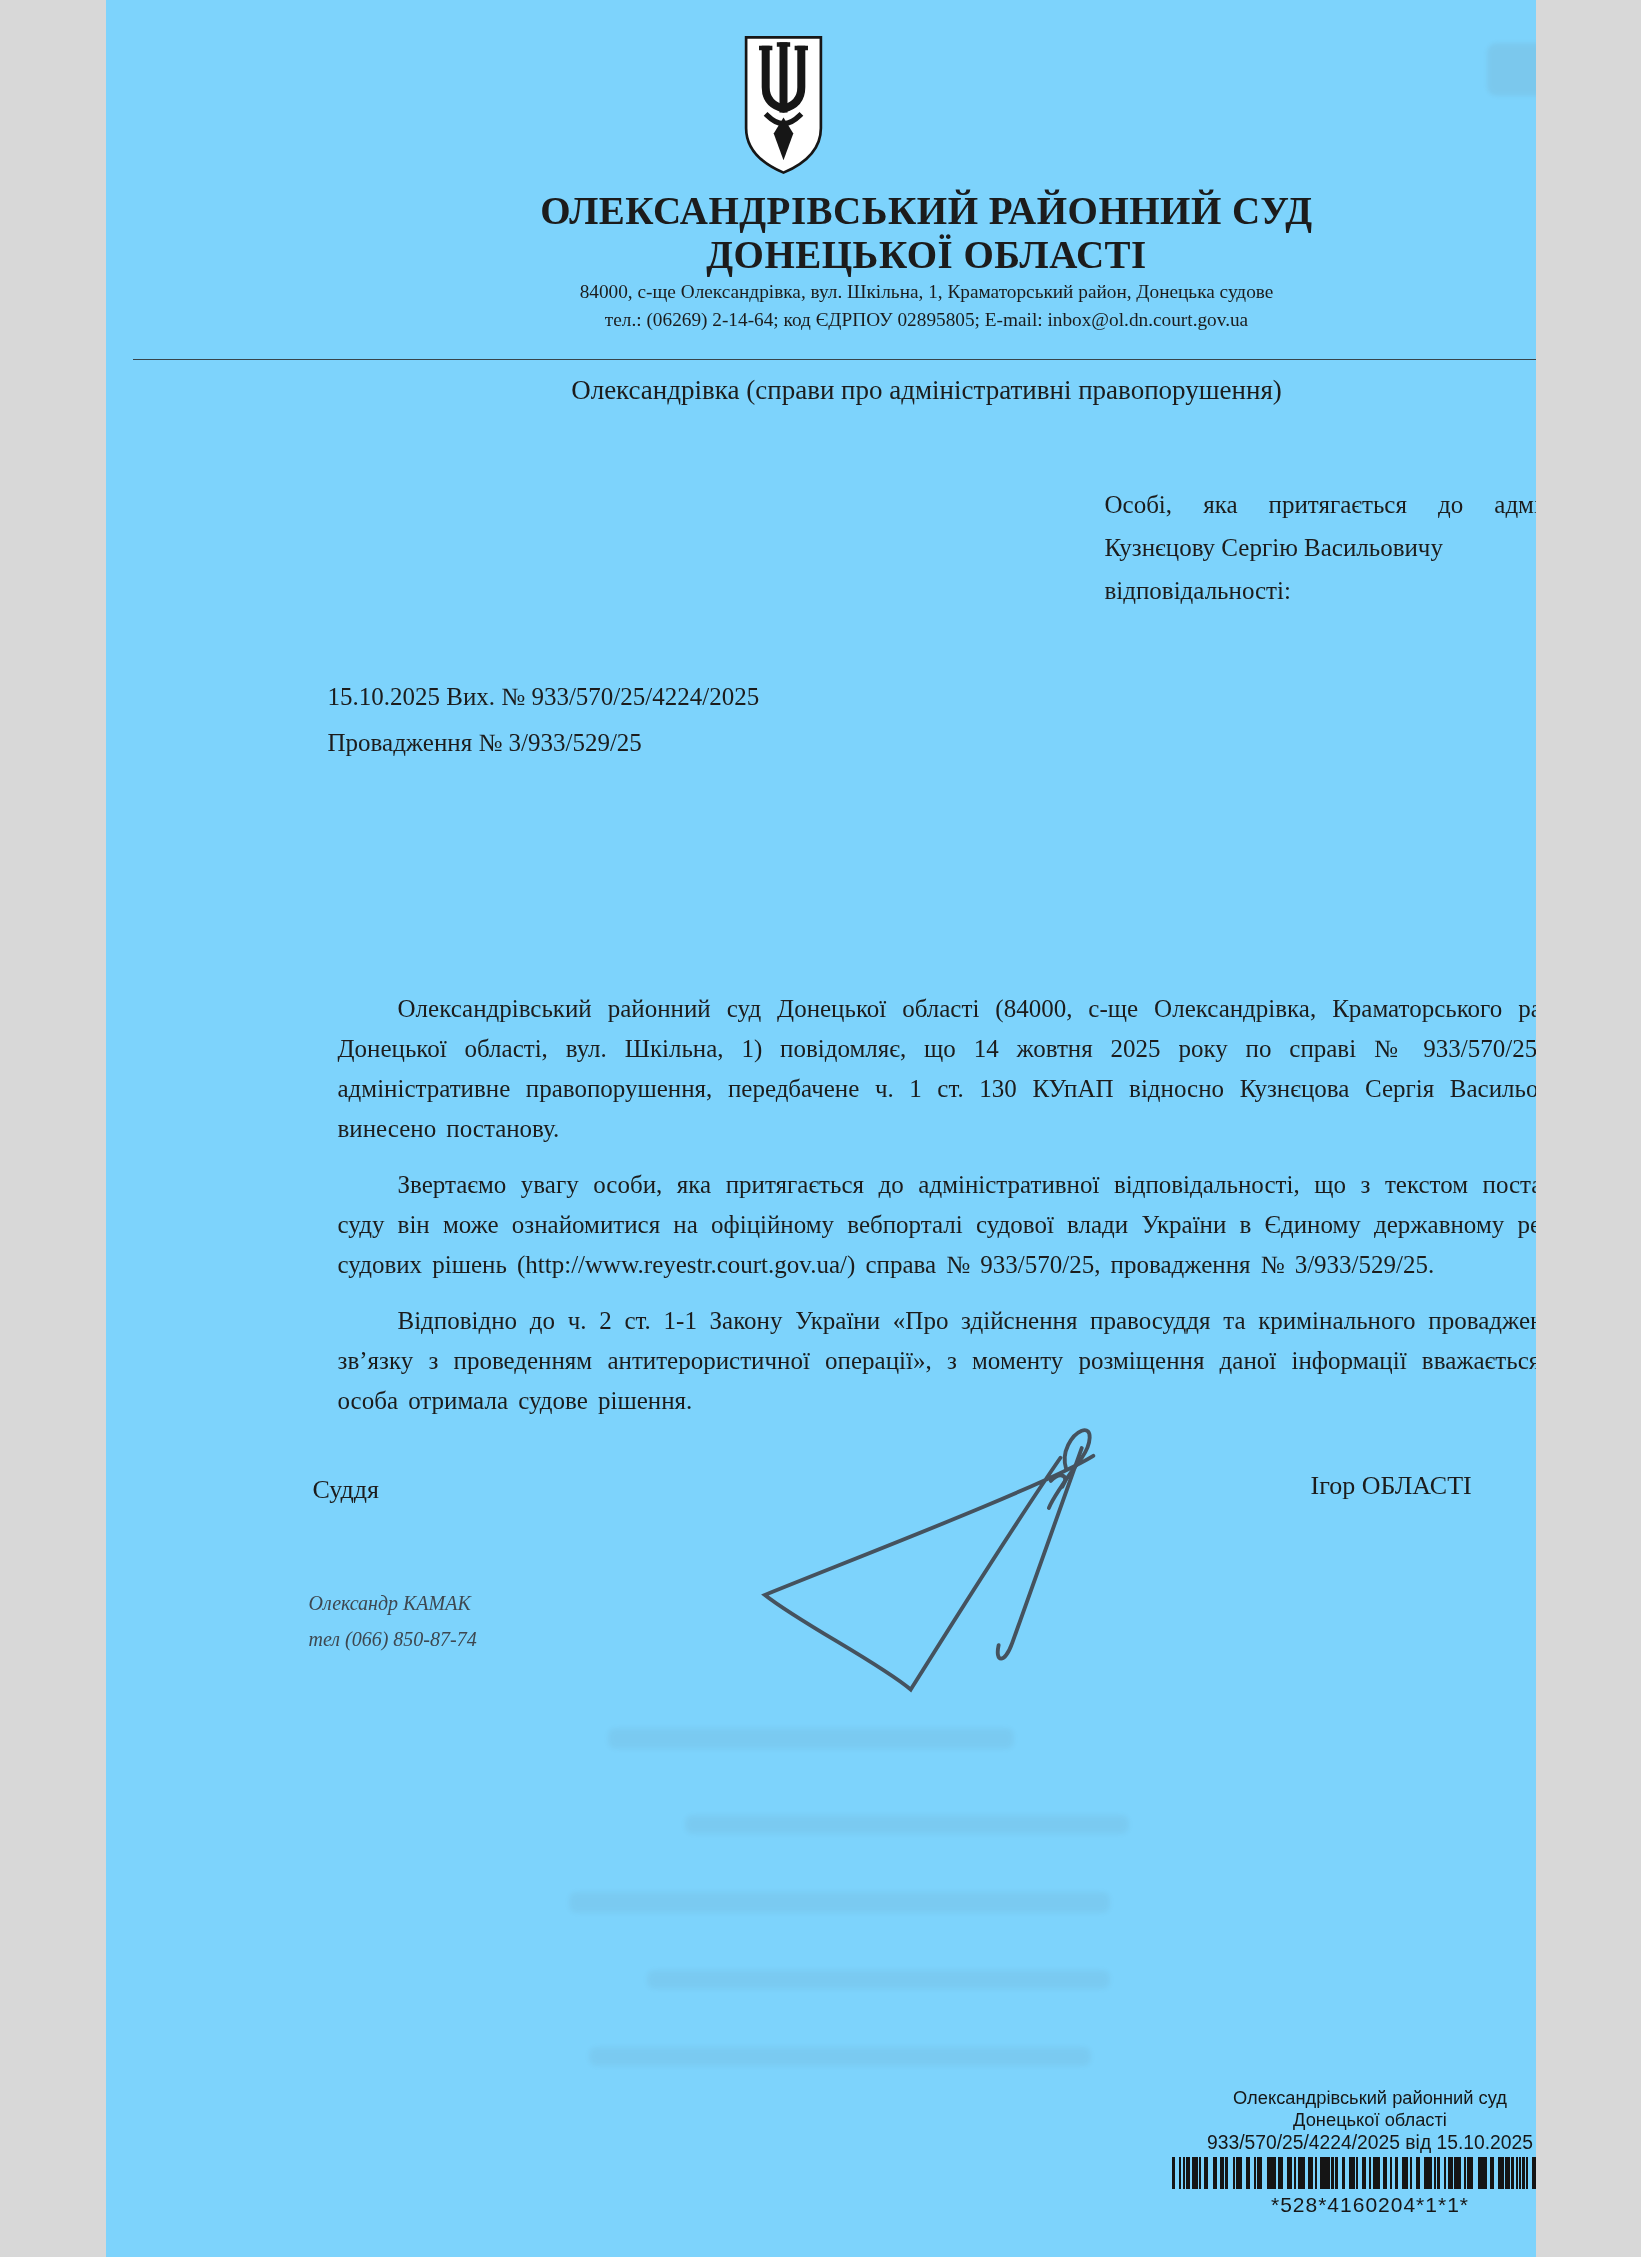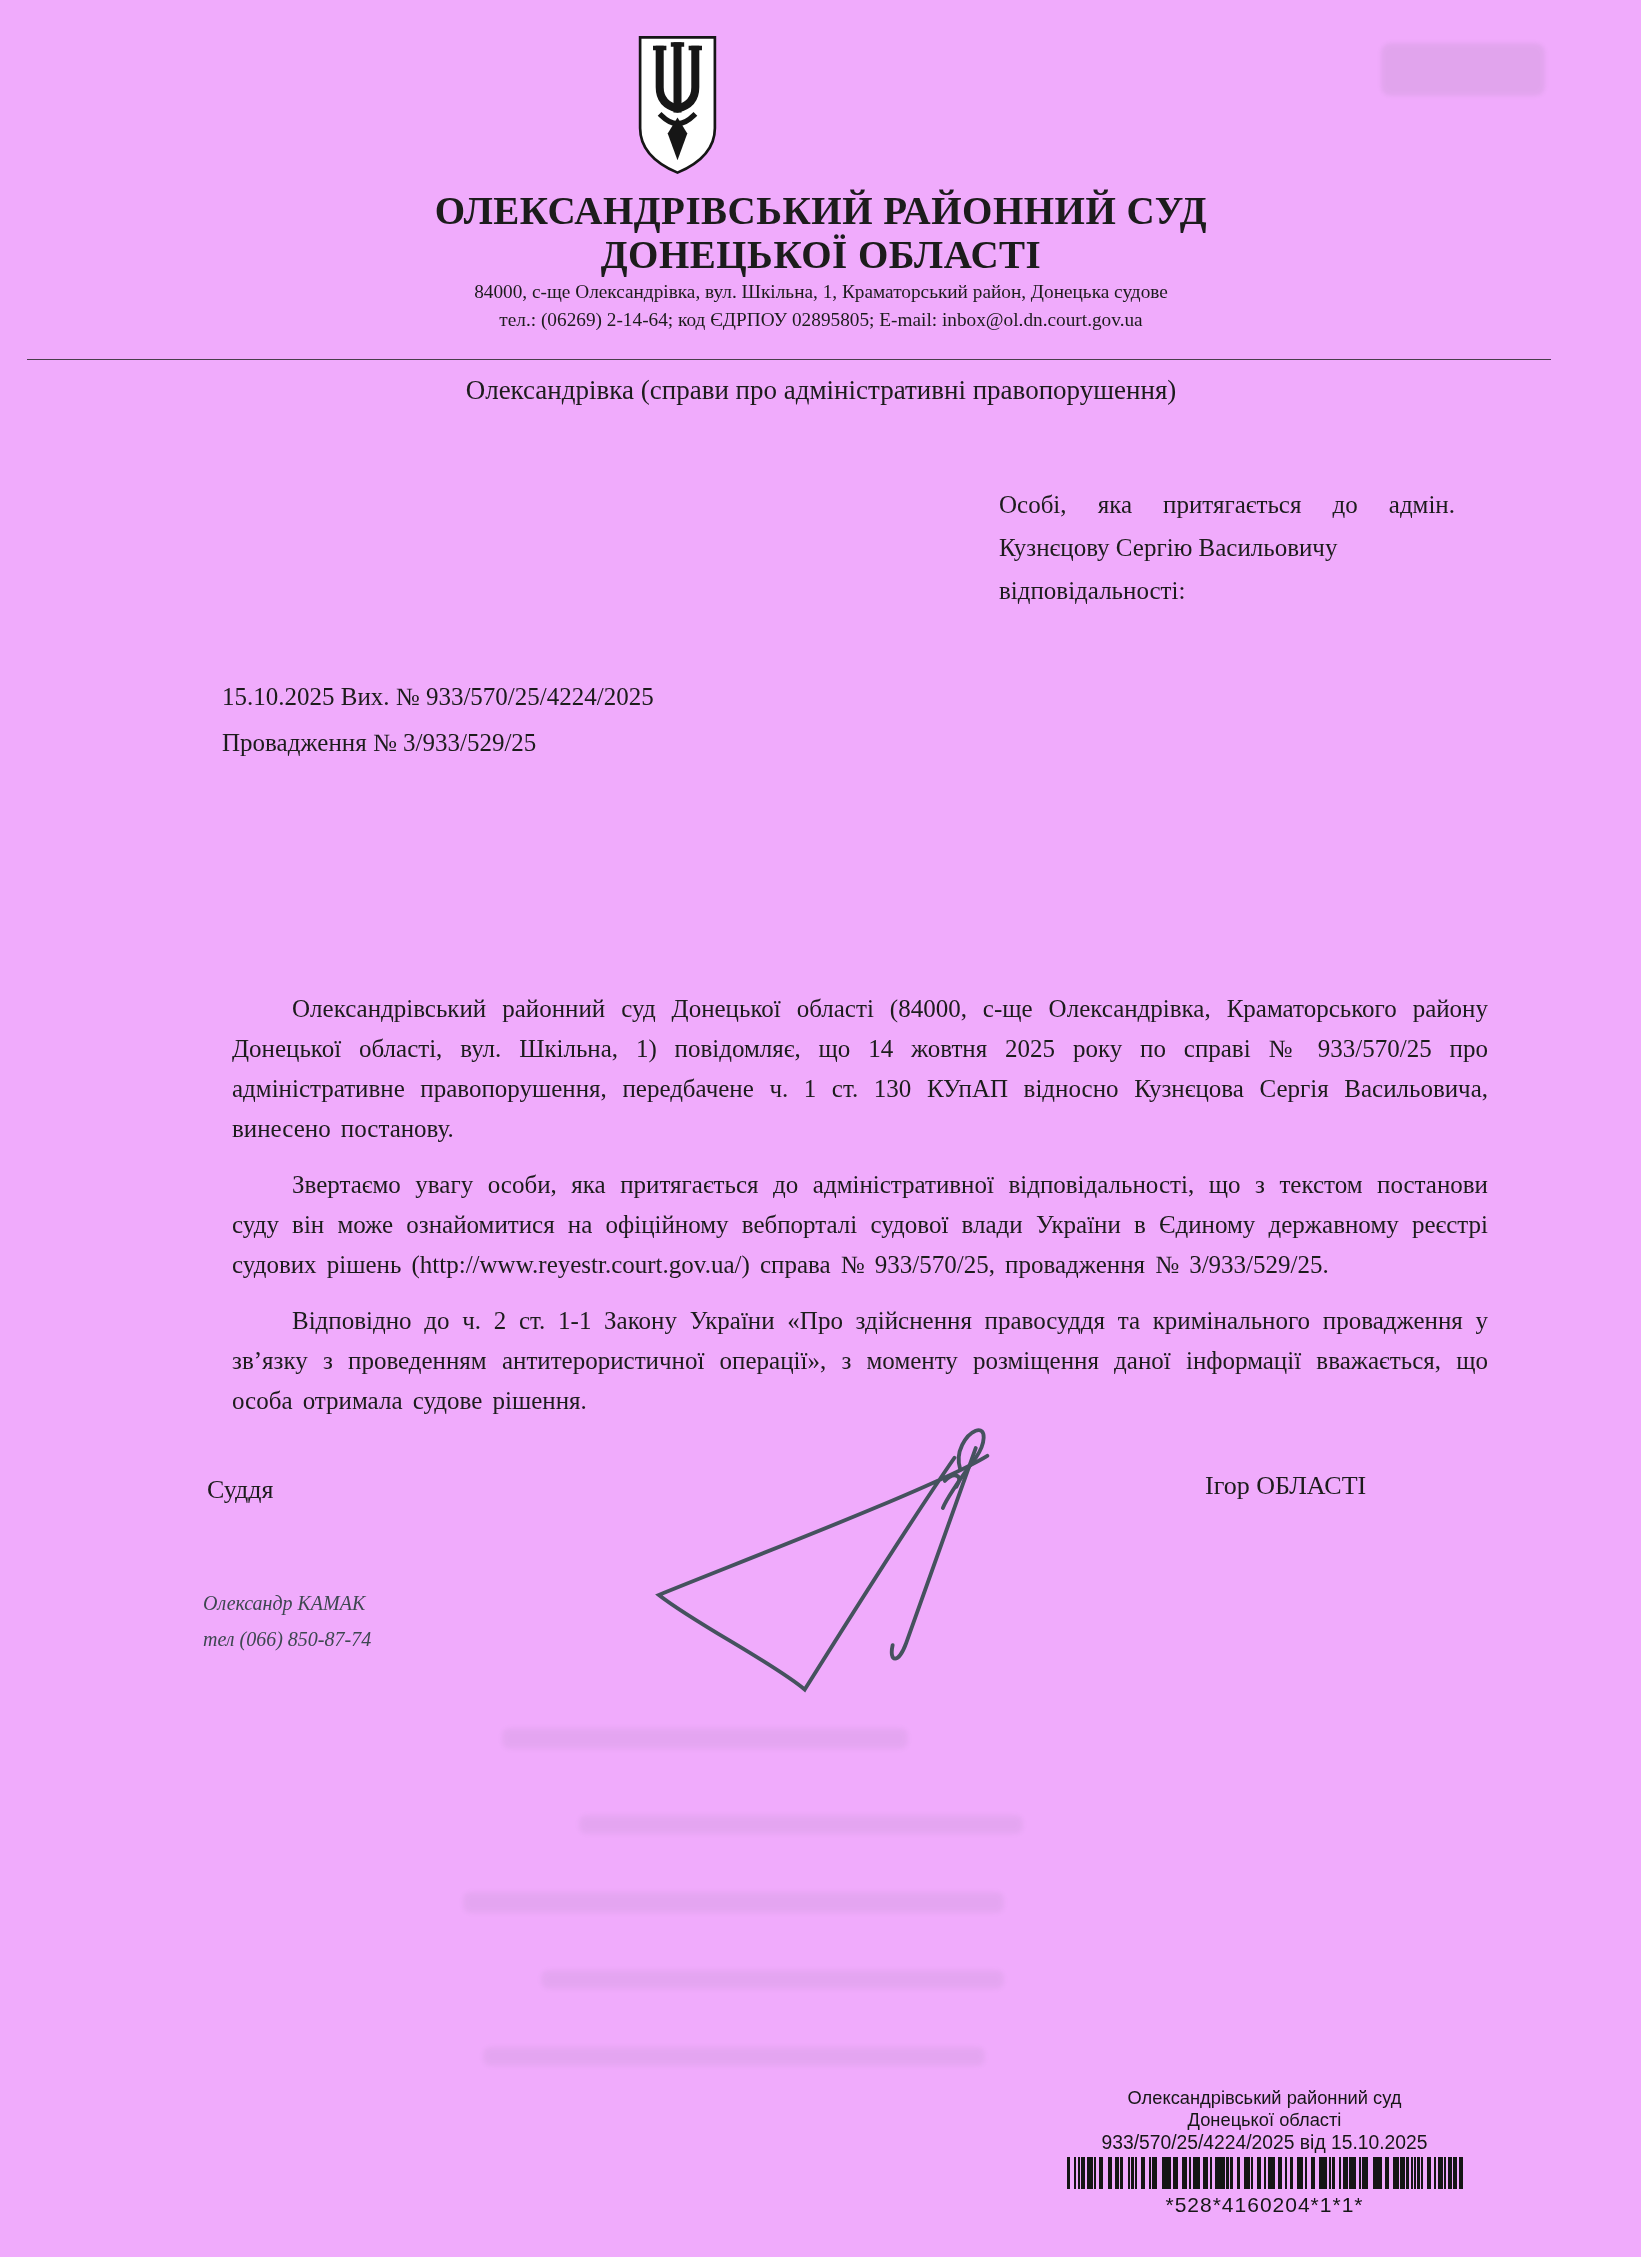--- a/index.html
+++ b/index.html
@@ -1,20 +1,20 @@
 <!DOCTYPE html>
 <html><head>
 <meta charset="utf-8">
 <style>
   html,body{margin:0;padding:0;background:#d8d8d8;}
   .page{
     position:relative;
-    width:1641px;height:2257px;
+    width:1430px;height:2257px;
     margin:0 auto;
-    background:#f0abfc;
+    background:#7dd3fc;
     font-family:"Liberation Serif", serif;
     color:#1c1c1c;
     overflow:hidden;
   }
   
   .emblem{position:absolute;left:633px;top:27px;width:89px;height:156px;}
   .letterhead{position:absolute;left:58px;top:189px;width:1526px;text-align:center;}
   .court-title{font-weight:bold;font-size:39px;line-height:44px;letter-spacing:0.5px;}
   .address{font-size:19.3px;line-height:26px;margin-top:1.9px;}
   .rule{position:absolute;left:27px;top:359px;width:1524px;height:0;border-top:1.9px solid #2a2a2a;opacity:.85;}

